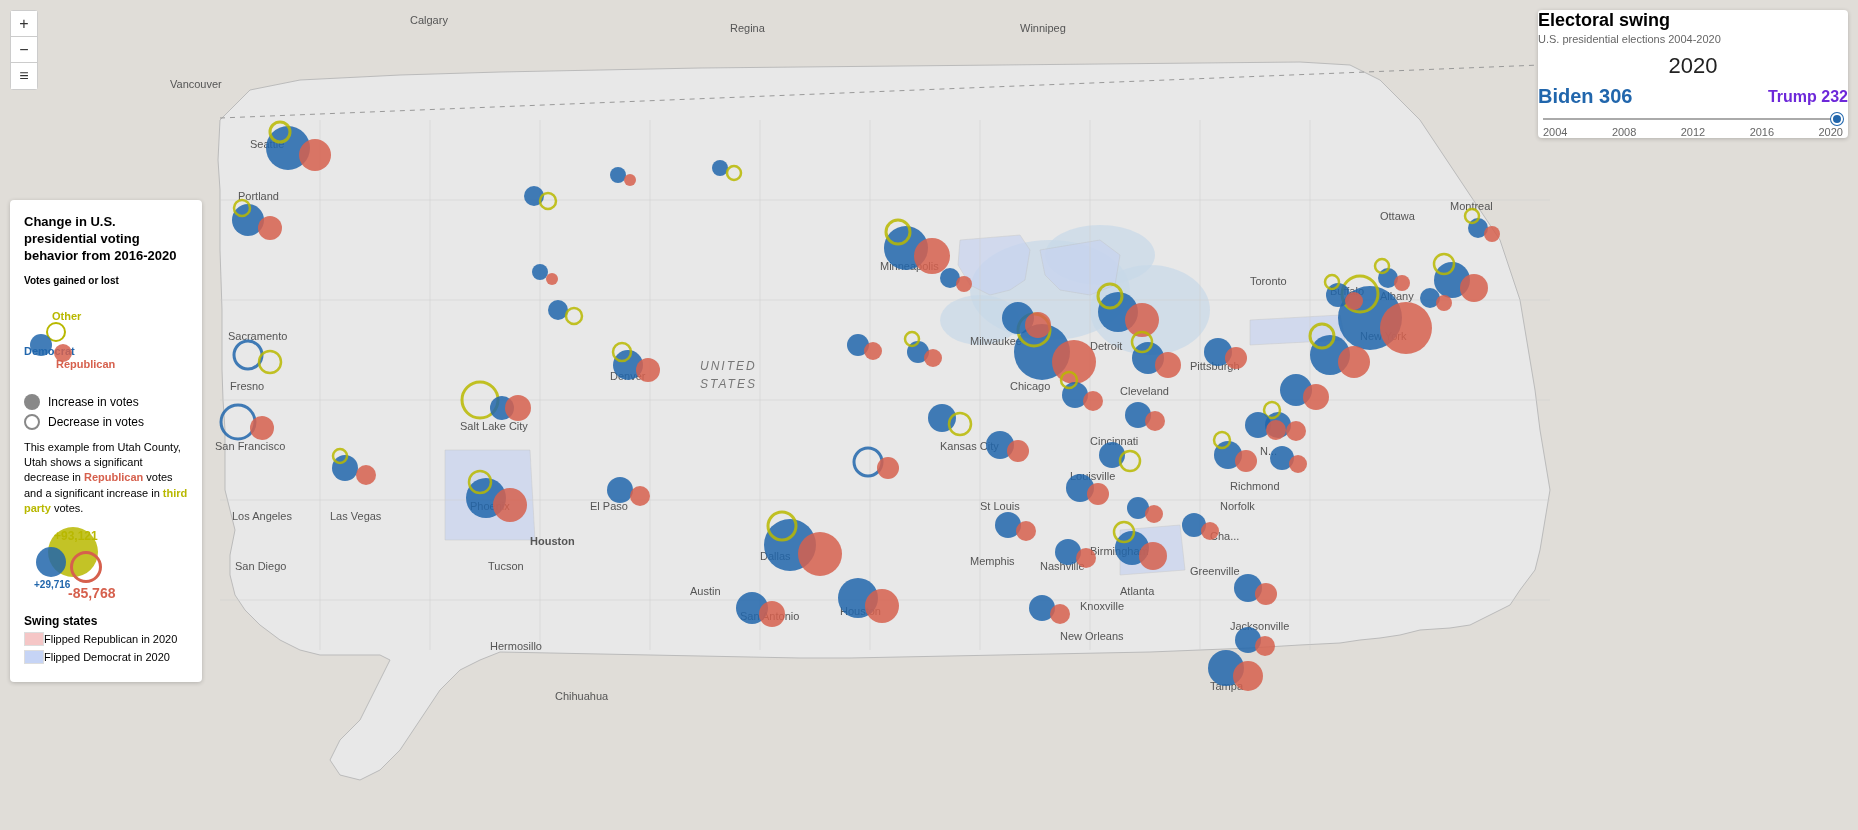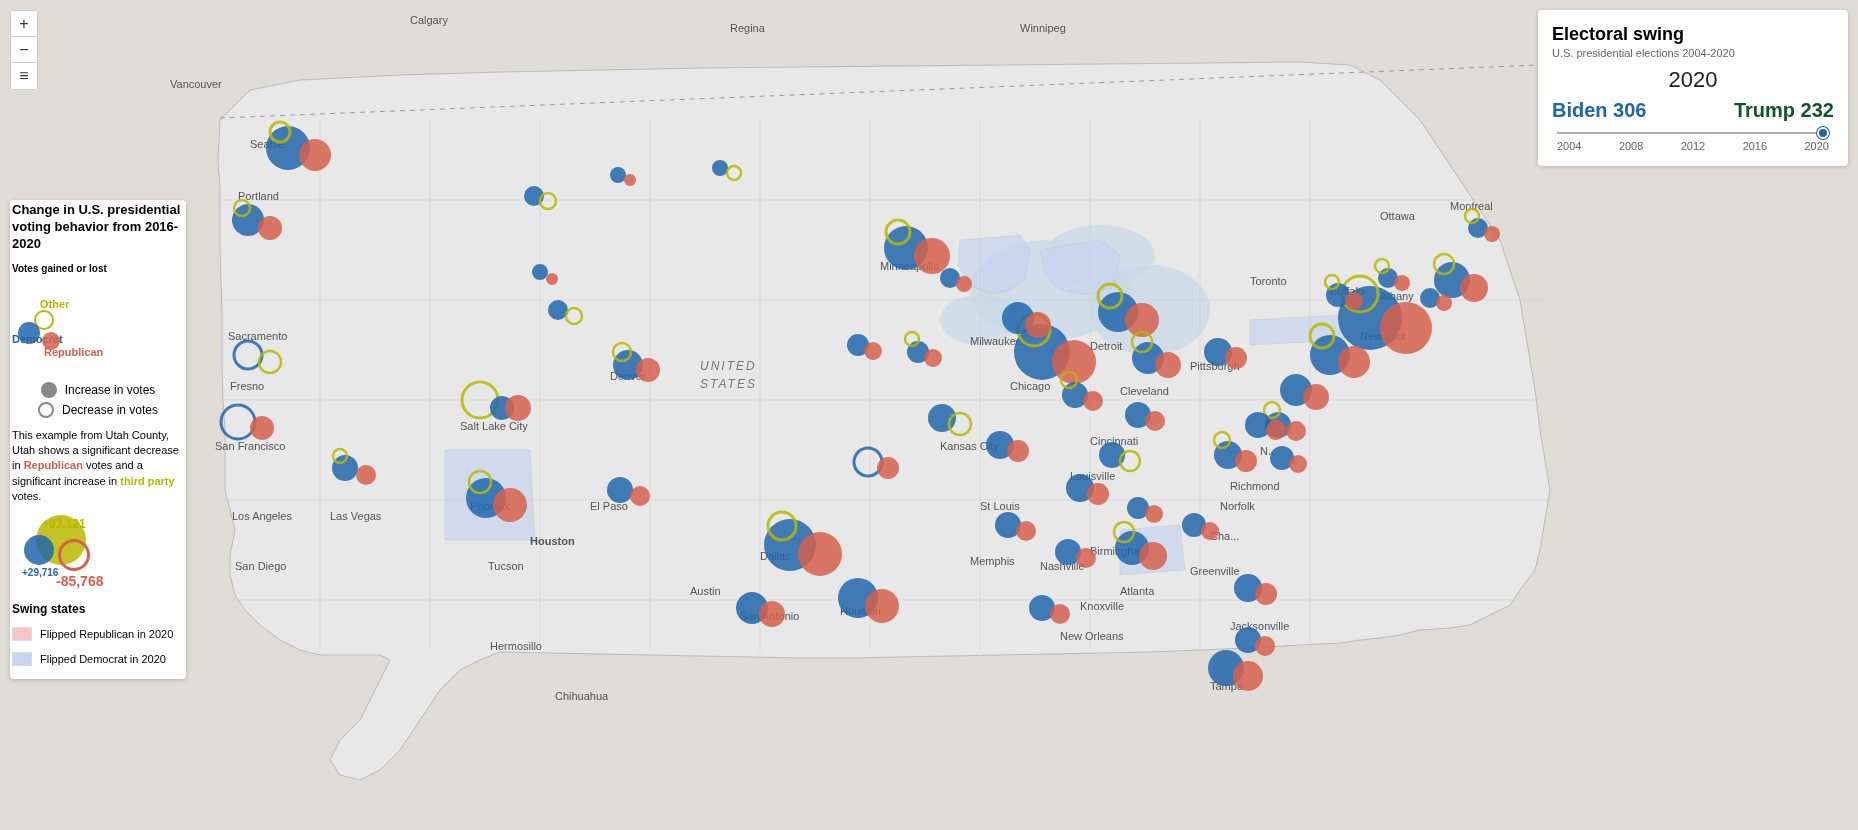--- a/index.html
+++ b/index.html
@@ -21,54 +21,54 @@
     }
     .zoom-btn {
       width: 26px; height: 26px; display: flex; align-items: center; justify-content: center;
       font-size: 16px; cursor: pointer; border: none; background: white; color: #333;
       border-bottom: 1px solid #ccc;
     }
     .zoom-btn:last-child { border-bottom: none; }
 
     
     #legend-panel {
-      position: absolute; top: 200px; left: 10px; width: 176px;
-      background: white; border-radius: 4px; padding: 2px; z-index: 100;
+      position: absolute; top: 200px; left: 10px; width: 192px;
+      background: white; border-radius: 4px; padding: 14px; z-index: 100;
       box-shadow: 0 1px 4px rgba(0,0,0,0.2); font-size: 13px;
     }
     #legend-panel h3 { font-size: 13px; font-weight: bold; margin-bottom: 10px; line-height: 1.3; }
     .legend-subtitle { font-weight: bold; font-size: 10px; margin-bottom: 8px; }
 
-    .legend-type-row { display: flex; align-items: center; gap: 8px; margin: 4px 0; font-size: 12px; justify-content: center; }
+    .legend-type-row { display: flex; align-items: center; gap: 8px; margin: 4px 0; font-size: 12px; }
     .circle-increase { width: 16px; height: 16px; background: #888; border-radius: 50%; }
     .circle-decrease { width: 16px; height: 16px; background: transparent; border: 2px solid #888; border-radius: 50%; }
 
     .legend-description { font-size: 11px; line-height: 1.4; margin: 10px 0; }
     .rep-text { color: #d6604d; font-weight: bold; }
     .other-text { color: #b8b800; font-weight: bold; }
 
     .swing-states-section { margin-top: 12px; }
     .swing-states-title { font-weight: bold; font-size: 12px; }
-    .swing-item { display: flex; align-items: center; gap: 8px; margin: 11px 0; font-size: 11px; }
+    .swing-item { display: flex; align-items: center; gap: 0; margin: 4px 0; font-size: 11px; }
     .swing-box { width: 20px; height: 14px; }
     .swing-republican { background: #f5c6c6; border: 1px solid #ddd; }
     .swing-democrat { background: #c6d4f5; border: 1px solid #ddd; }
 
     
     #electoral-panel {
       position: absolute; top: 10px; right: 10px; width: 310px;
-      background: white; border-radius: 4px; padding: 14px; z-index: 100;
+      background: white; border-radius: 4px; z-index: 100;
       box-shadow: 0 1px 4px rgba(0,0,0,0.2);
     }
     #electoral-panel h2 { font-size: 18px; font-weight: bold; margin-bottom: 2px; }
     #electoral-panel .subtitle { font-size: 11px; color: #666; margin-bottom: 8px; }
     .year-display { font-size: 22px; text-align: center; margin: 6px 0; color: #222; }
     .candidates-row { display: flex; justify-content: space-between; align-items: center; margin-bottom: 10px; gap: 42px; }
     .candidate-biden { font-size: 20px; font-weight: bold; color: #2166ac; }
-    .candidate-trump { font-size: 20px; font-weight: bold; color: #14532d; }
+    .candidate-trump { font-size: 16px; font-weight: bold; color: #6d28d9; }
 
     .timeline-container { position: relative; padding: 0 5px; }
     .timeline-line { height: 2px; background: #aaa; position: relative; margin: 6px 0; }
     .timeline-dot { width: 12px; height: 12px; background: #2166ac; border-radius: 50%; position: absolute; right: 0; top: -5px; border: 2px solid white; box-shadow: 0 0 0 1px #2166ac; }
     .timeline-labels { display: flex; justify-content: space-between; font-size: 11px; color: #666; }
   </style>
 </head>
 <body>
 
 <div id="map-container">

